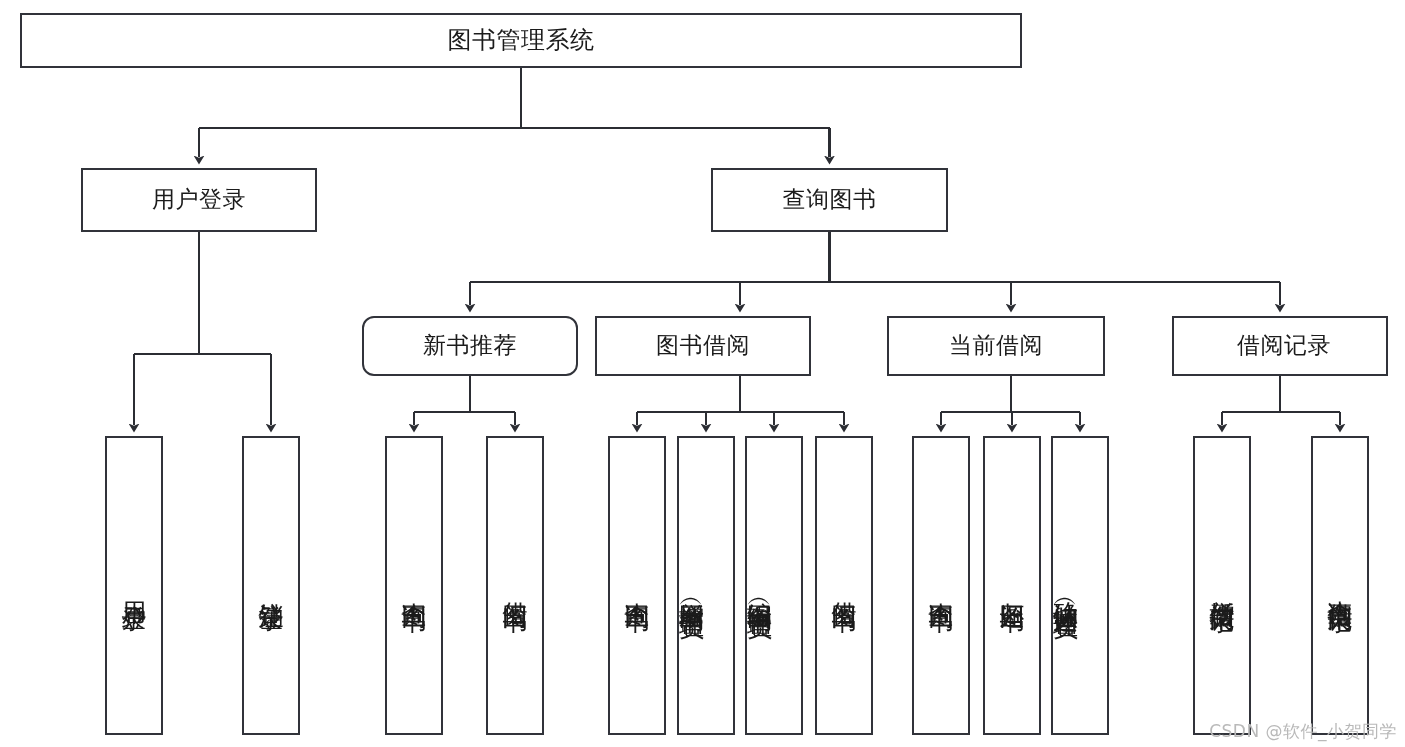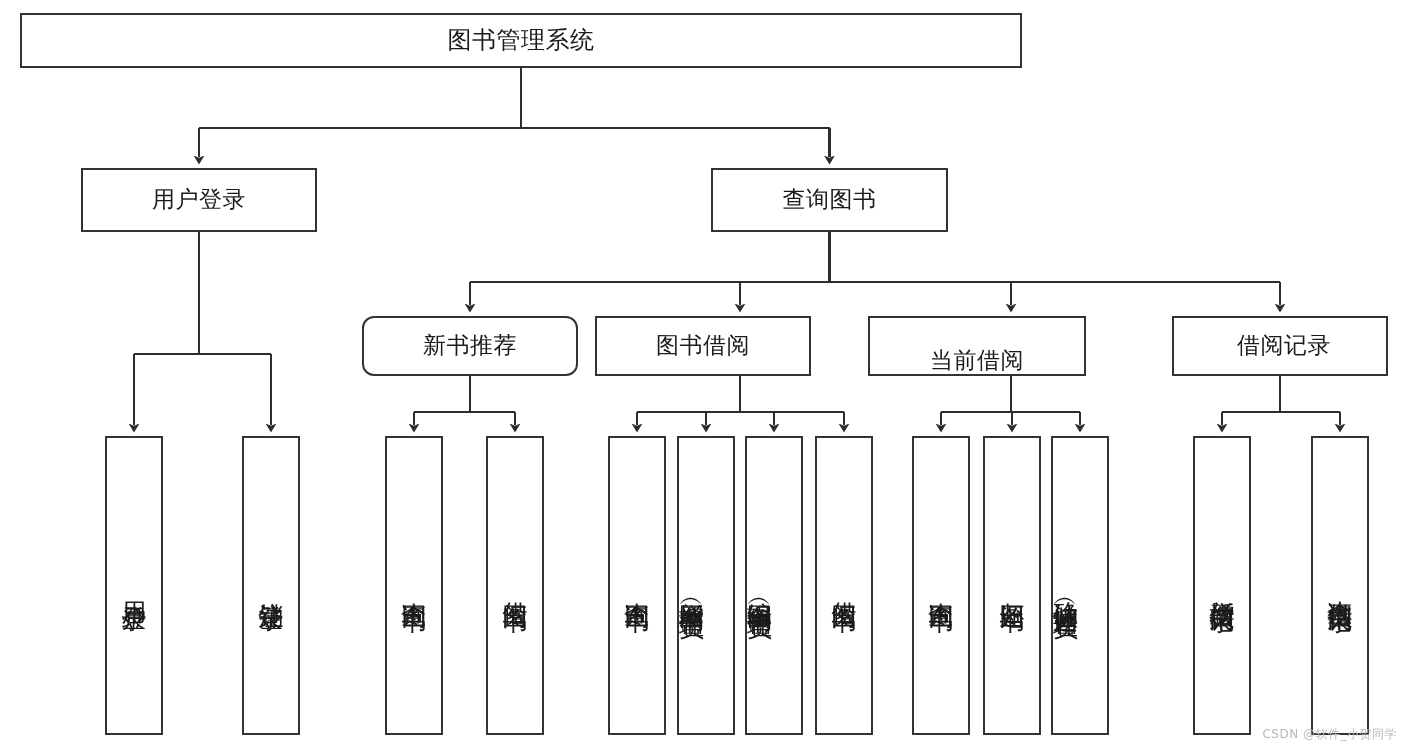--- a/index.html
+++ b/index.html
@@ -62,21 +62,21 @@
     white-space: nowrap;
   }
   .node.vert.centered {
     justify-content: center;
     padding-top: 0;
   }
   #watermark {
     position: absolute;
     right: 8px;
     bottom: 4px;
-    font-size: 12px;
+    font-size: 17px;
     color: #b9b9b9;
     letter-spacing: 0.5px;
     white-space: nowrap;
     font-family: "DejaVu Sans", "Liberation Sans", sans-serif;
   }
 </style>
 </head>
 <body>
 
 <div id="canvas">
@@ -133,21 +133,21 @@
       </div>
       <div class="node horiz" style="left: 711px; top: 168px; width: 237px; height: 64px;">
         <span class="lbl">查询图书</span>
       </div>
       <div class="node horiz" style="left: 362px; top: 316px; width: 216px; height: 60px; border-radius: 12px;">
         <span class="lbl">新书推荐</span>
       </div>
       <div class="node horiz" style="left: 595px; top: 316px; width: 216px; height: 60px;">
         <span class="lbl">图书借阅</span>
       </div>
-      <div class="node horiz" style="left: 868px; top: 316px; width: 218px; height: 60px; align-items: flex-end;">
+      <div class="node horiz" style="left: 887px; top: 316px; width: 218px; height: 60px;">
         <span class="lbl">当前借阅</span>
       </div>
       <div class="node horiz" style="left: 1172px; top: 316px; width: 216px; height: 60px; padding-left: 8px;">
         <span class="lbl">借阅记录</span>
       </div>
       <div class="node vert centered" style="left: 105px; top: 436px; width: 58px; height: 299px;">
         <span class="lbl">用户登录</span>
       </div>
       <div class="node vert centered" style="left: 242px; top: 436px; width: 58px; height: 299px;">
         <span class="lbl">注销登录</span>

